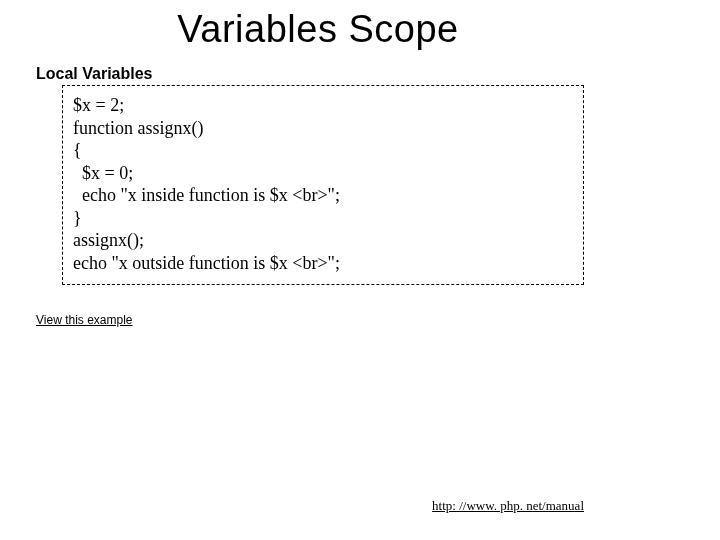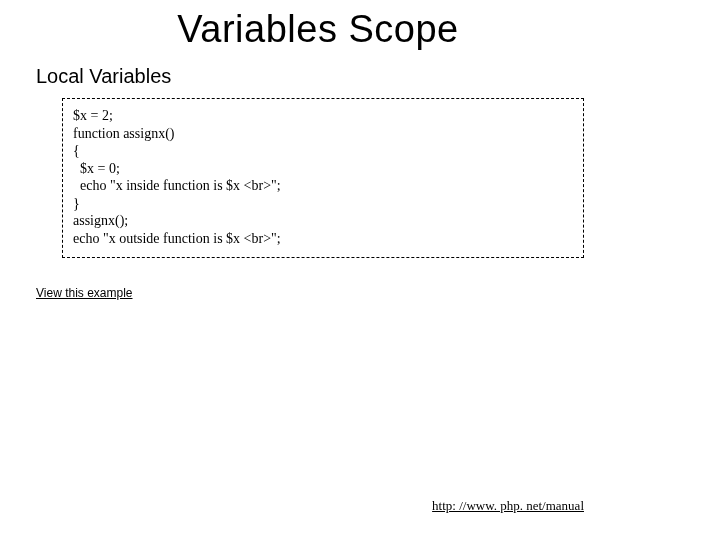--- a/index.html
+++ b/index.html
@@ -19,35 +19,35 @@
     position: relative;
   }
   .title {
     text-align: center;
     font-size: 38px;
     font-weight: 400;
     margin: 0 0 14px 0;
     letter-spacing: 0.5px;
   }
   .subhead {
-    font-size: 20px;
-    font-weight: normal;
-    margin: 0 0 10px 0;
+    font-size: 16px;
+    font-weight: bold;
+    margin: 0 0 2px 0;
   }
   .body-text {
     font-size: 16px;
     line-height: 1.28;
     margin: 0 0 18px 0;
   }
   .code-box {
     margin: 0 16px 0 26px;
     border: 1.5px dashed #000;
     padding: 8px 10px 10px 10px;
     font-family: "Times New Roman", Times, serif;
-    font-size: 14px;
+    font-size: 18px;
     line-height: 1.25;
     white-space: pre;
   }
   .example-link {
     display: inline-block;
     margin-top: 28px;
     font-size: 12px;
     text-decoration: underline;
     color: #000;
     cursor: pointer;

